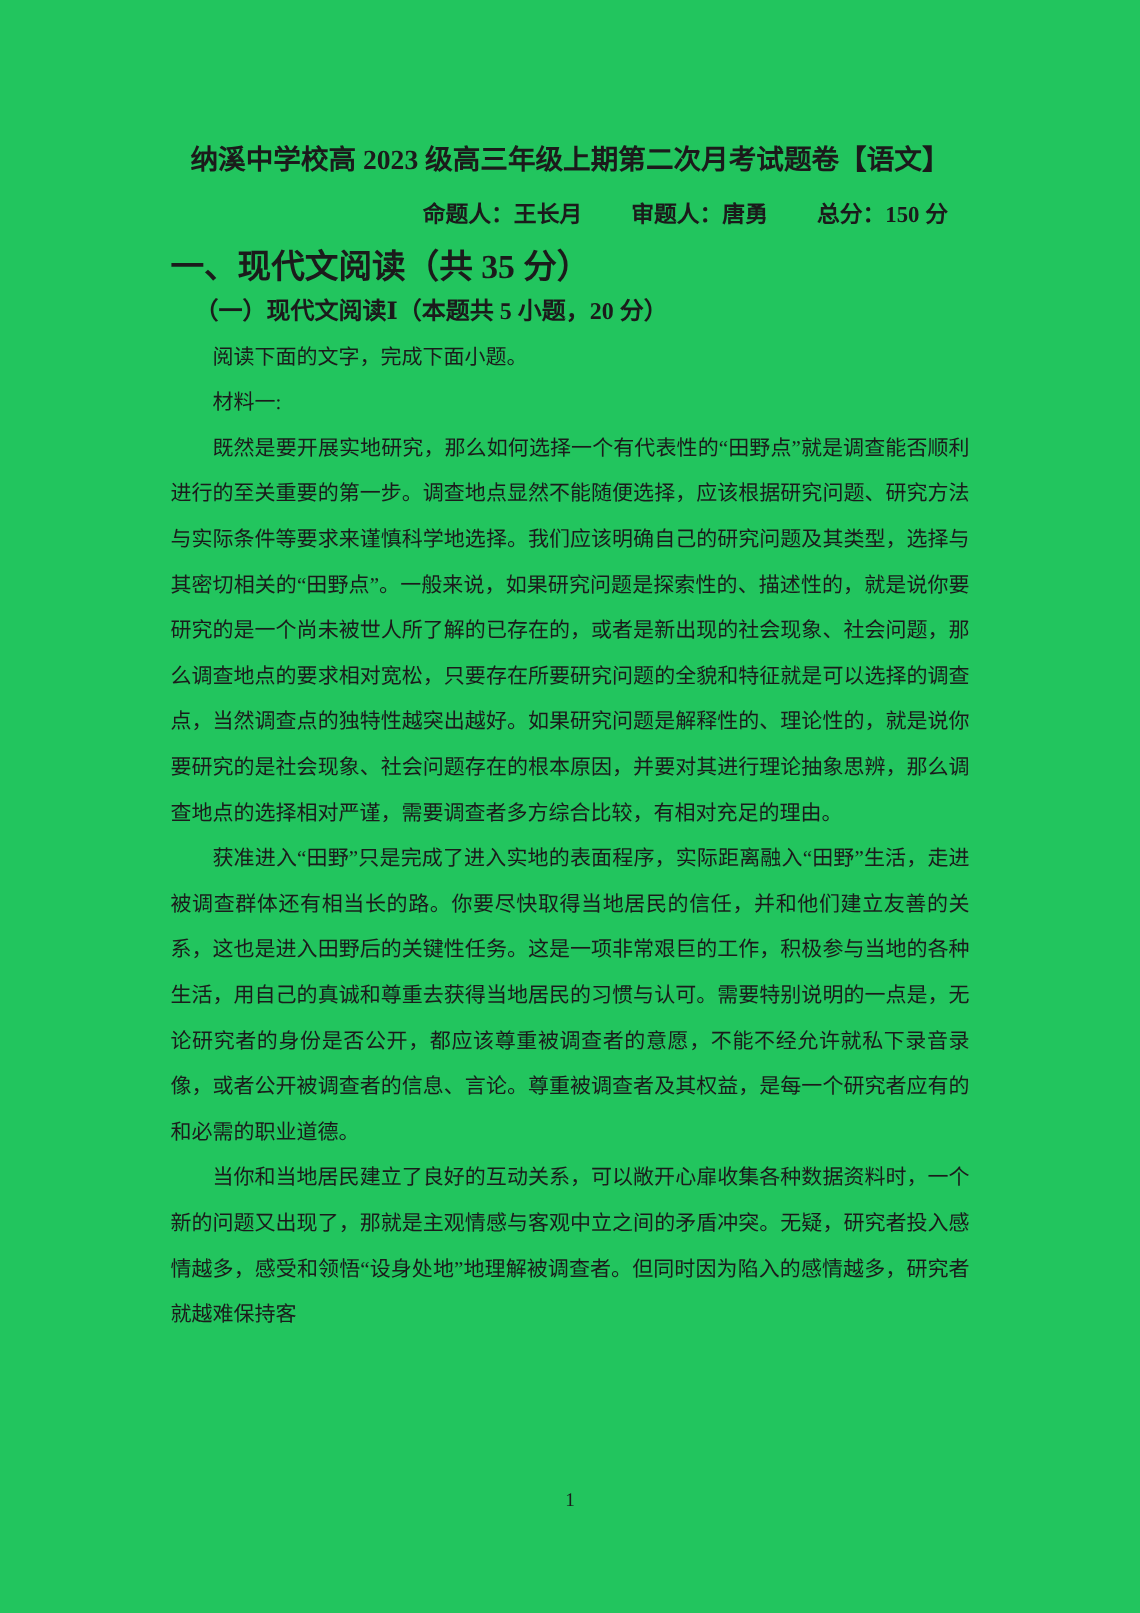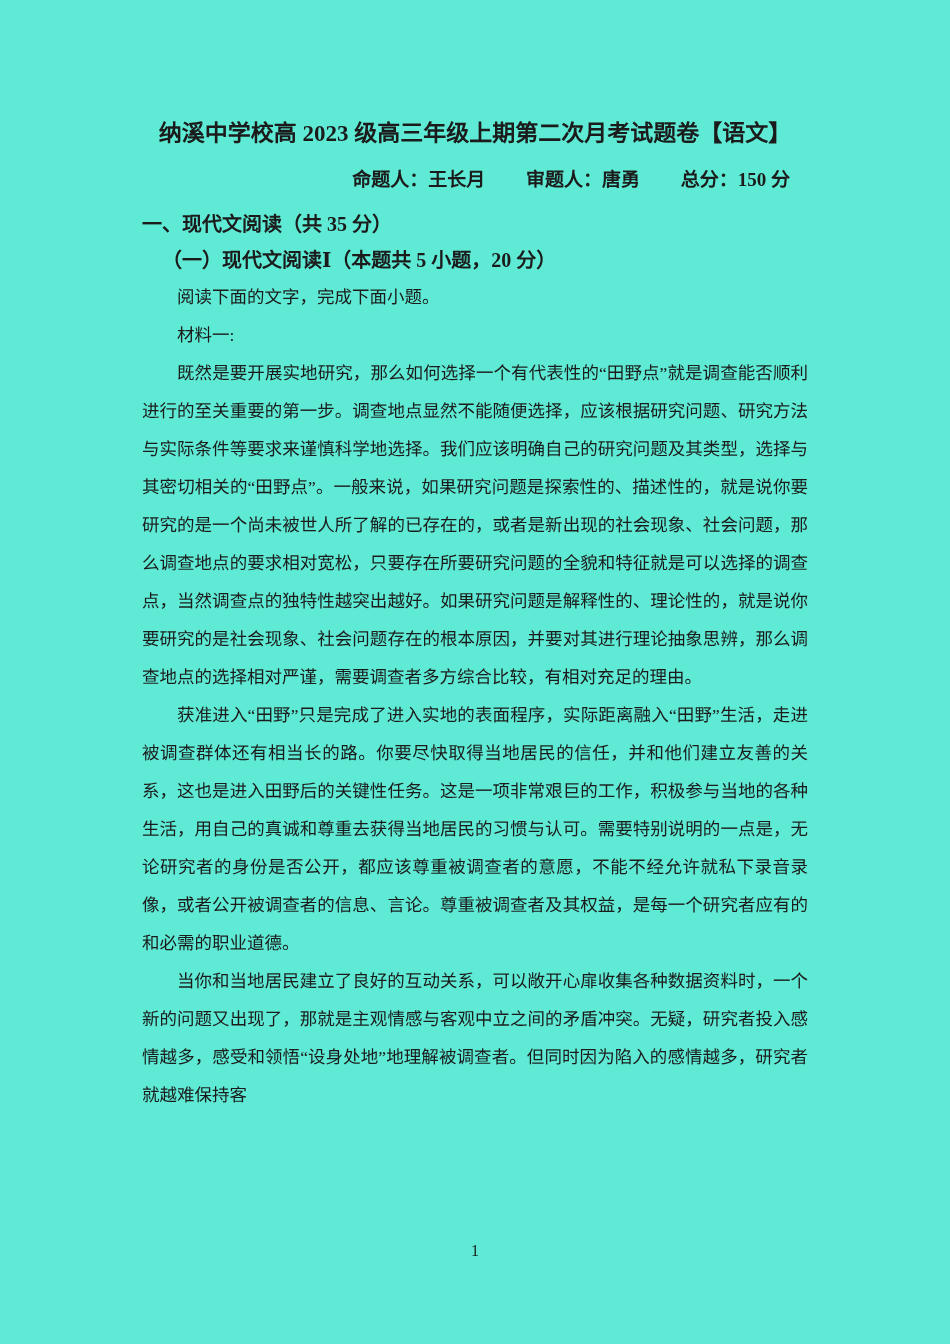--- a/index.html
+++ b/index.html
@@ -12,21 +12,21 @@
     height: 1344px;
     font-family: "Liberation Serif", "DejaVu Serif", serif;
     color: #1b1b1b;
   }
   .page {
     position: relative;
     width: 950px;
     height: 1344px;
     box-sizing: border-box;
     padding: 118px 142px 0 142px;
-    background: #5eead4;
+    background: #22c55e;
     overflow: hidden;
   }
   .doc-title {
     font-size: 23px;
     font-weight: bold;
     text-align: center;
     line-height: 32px;
     font-family: "Liberation Serif", "DejaVu Serif", serif;
   }
   .doc-meta {
@@ -35,21 +35,21 @@
     font-weight: bold;
     font-size: 19px;
     line-height: 24px;
   }
   .doc-meta span {
     display: inline-block;
     margin: 0 18px;
   }
   .section-heading {
     margin-top: 18px;
-    font-size: 20px;
+    font-size: 28px;
     font-weight: bold;
     line-height: 28px;
   }
   .subsection-heading {
     margin-top: 8px;
     font-size: 20px;
     font-weight: bold;
     line-height: 28px;
     text-indent: 20px;
   }

